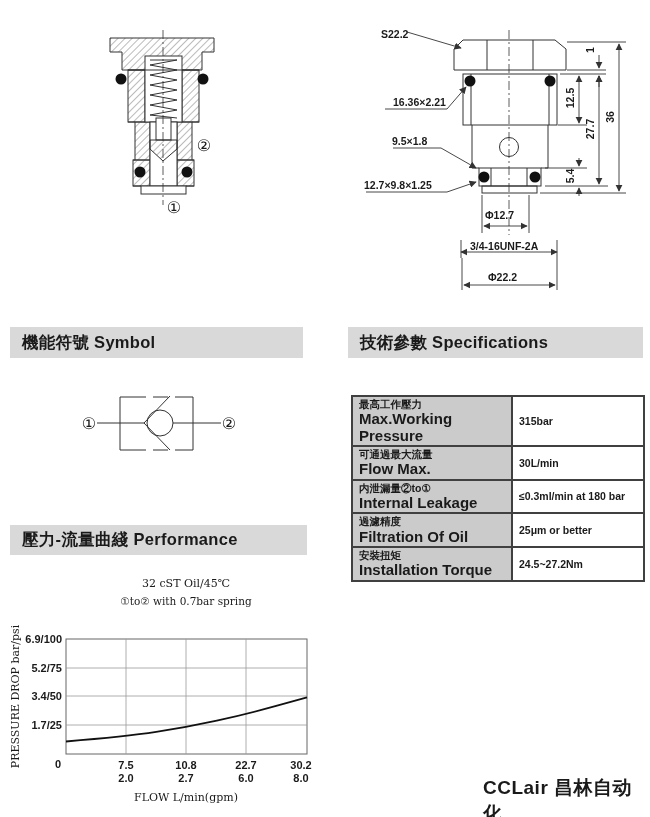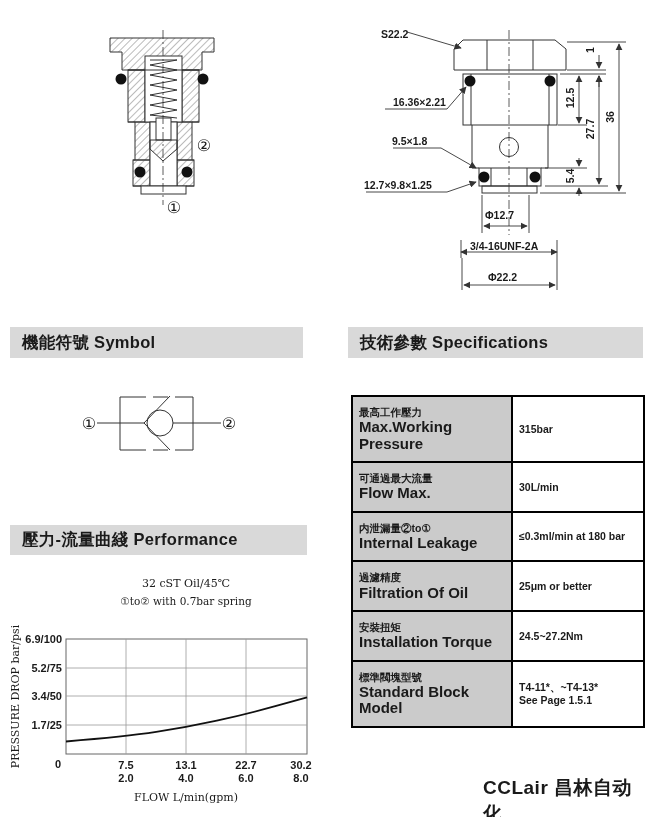--- a/index.html
+++ b/index.html
@@ -6,21 +6,21 @@
   body{width:650px;height:817px;position:relative;background:#fff;color:#1a1a1a;
        font-family:"Liberation Sans",sans-serif;overflow:hidden;}
   .abs{position:absolute;}
   .dim{font-weight:bold;font-size:10.5px;white-space:nowrap;}
   .rot{transform:rotate(-90deg);text-align:center;}
   .port{font-size:16px;text-align:center;width:24px;}
   .hdr{background:#d9d9d9;font-weight:bold;font-size:16.5px;display:flex;align-items:center;
        padding-left:12px;box-sizing:border-box;letter-spacing:.3px;}
   table.specs{position:absolute;left:351px;top:395px;width:294px;border-collapse:collapse;
        table-layout:fixed;}
-  .specs td{border:2px solid #000000;padding:9px 6px;vertical-align:middle;height:26px;}
+  .specs td{border:2px solid #404040;padding:1px 6px;vertical-align:middle;height:26px;}
   .specs td.k{background:#cbcbcb;width:146px;}
   .zh{font-size:10.5px;font-weight:bold;line-height:1.25;}
   .en{font-size:15px;font-weight:bold;line-height:1.1;}
   .val{font-size:10.5px;font-weight:bold;line-height:1.2;}
   .serif{font-family:"DejaVu Serif",serif;}
   .tick{font-weight:bold;font-size:11px;white-space:nowrap;}
   .ctr{text-align:center;}
   .rgt{text-align:right;}
   #logo{font-weight:bold;font-size:19px;letter-spacing:.5px;}
   svg{position:absolute;left:0;top:0;}
@@ -182,44 +182,34 @@
       </tr>
   <tr>
         <td class="k">
           <div class="zh">安裝扭矩</div>
           <div class="en">Installation Torque</div>
         </td>
         <td class="v">
           <div class="val">24.5~27.2Nm</div>
         </td>
       </tr>
-  <tr>
-        <td class="k">
-          <div class="zh">標準閥塊型號</div>
-          <div class="en">Standard Block Model</div>
-        </td>
-        <td class="v">
-          <div class="val">T4-11*、~T4-13*</div>
-          <div class="val">See Page 1.5.1</div>
-        </td>
-      </tr>
 </tbody>
   </table>
 
 <div class="abs serif ctr" style="left:106px;top:577px;width:160px;font-size:11px;">32 cST Oil/45℃</div>
 <div class="abs serif ctr" style="left:96px;top:595px;width:180px;font-size:10.5px;">①to② with 0.7bar spring</div>
 <div class="abs serif ctr rot" style="left:-60px;top:690px;width:150px;font-size:11px;">PRESSURE DROP bar/psi</div>
 <div class="abs tick rgt" style="left:18px;top:633px;width:44px;">6.9/100</div>
 <div class="abs tick rgt" style="left:18px;top:662px;width:44px;">5.2/75</div>
 <div class="abs tick rgt" style="left:18px;top:690px;width:44px;">3.4/50</div>
 <div class="abs tick rgt" style="left:18px;top:719px;width:44px;">1.7/25</div>
 <div class="abs tick ctr" style="left:50px;top:758px;width:16px;">0</div>
 <div class="abs tick ctr" style="left:104px;top:759px;width:44px;">7.5</div>
-<div class="abs tick ctr" style="left:164px;top:759px;width:44px;">13.1</div>
+<div class="abs tick ctr" style="left:164px;top:759px;width:44px;">10.8</div>
 <div class="abs tick ctr" style="left:224px;top:759px;width:44px;">22.7</div>
 <div class="abs tick ctr" style="left:279px;top:759px;width:44px;">30.2</div>
 <div class="abs tick ctr" style="left:104px;top:772px;width:44px;">2.0</div>
-<div class="abs tick ctr" style="left:164px;top:772px;width:44px;">4.0</div>
+<div class="abs tick ctr" style="left:164px;top:772px;width:44px;">2.7</div>
 <div class="abs tick ctr" style="left:224px;top:772px;width:44px;">6.0</div>
 <div class="abs tick ctr" style="left:279px;top:772px;width:44px;">8.0</div>
 <div class="abs serif ctr" style="left:106px;top:791px;width:160px;font-size:11px;">FLOW L/min(gpm)</div>
 
 <div id="logo" class="abs" style="left:483px;top:775px;">CCLair 昌林自动化</div>
 
 </body></html>

